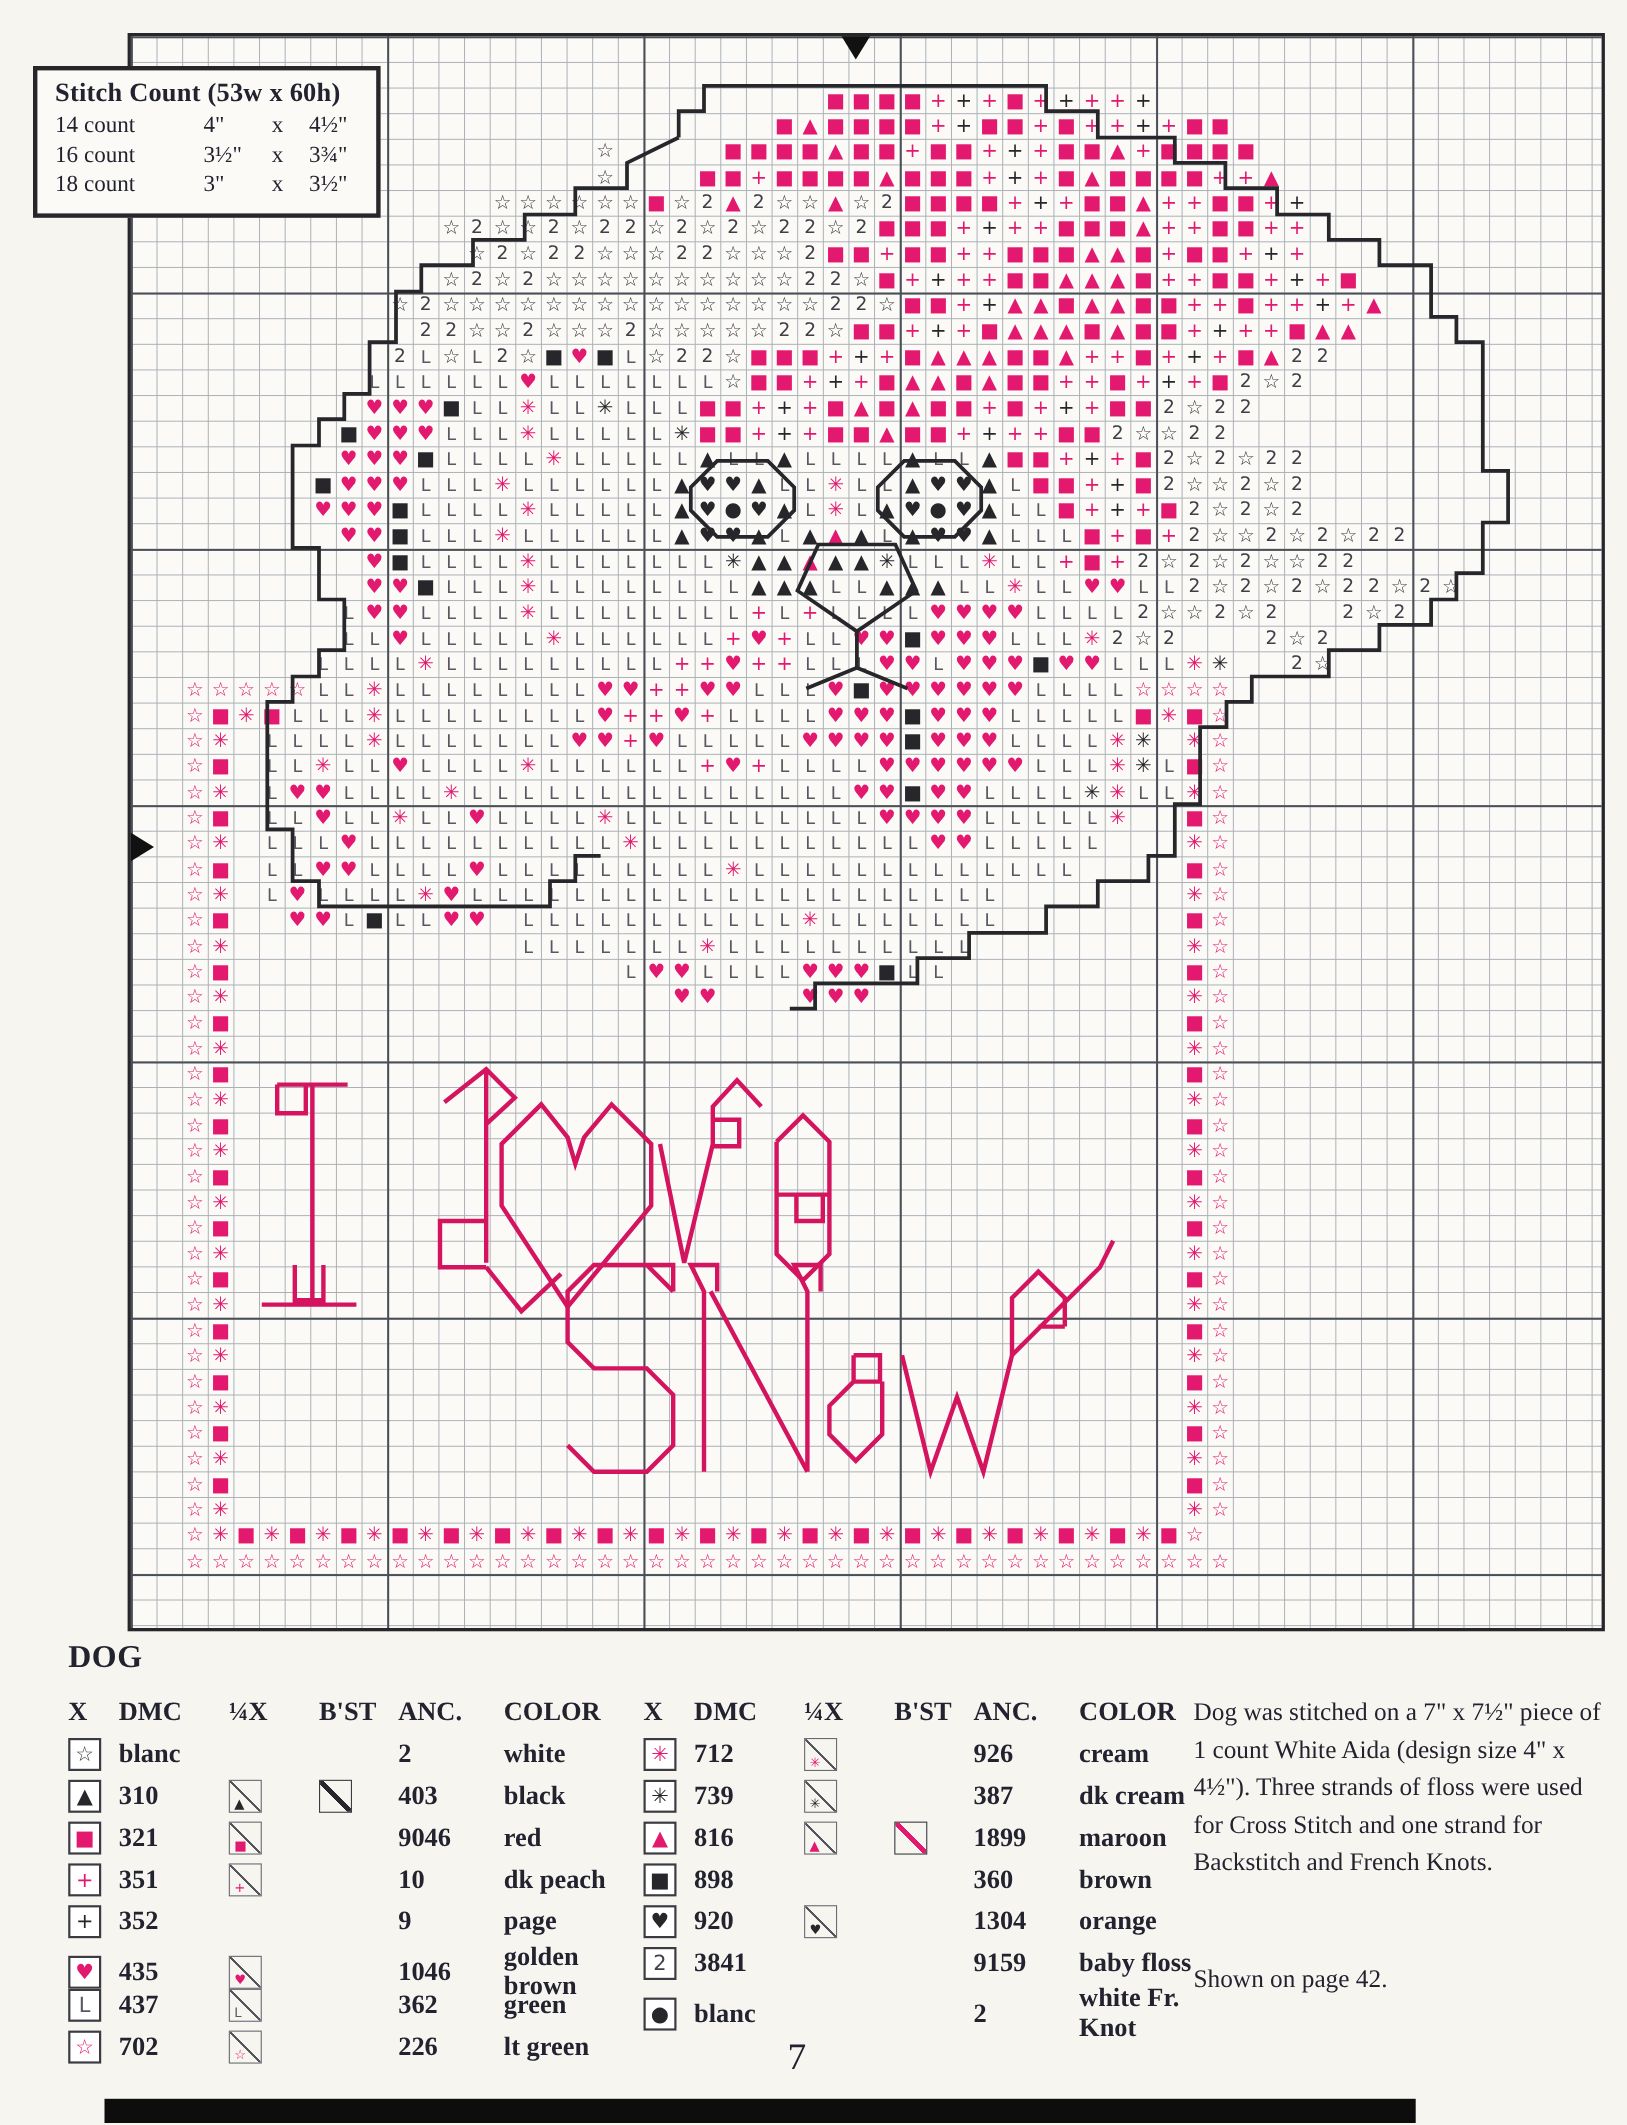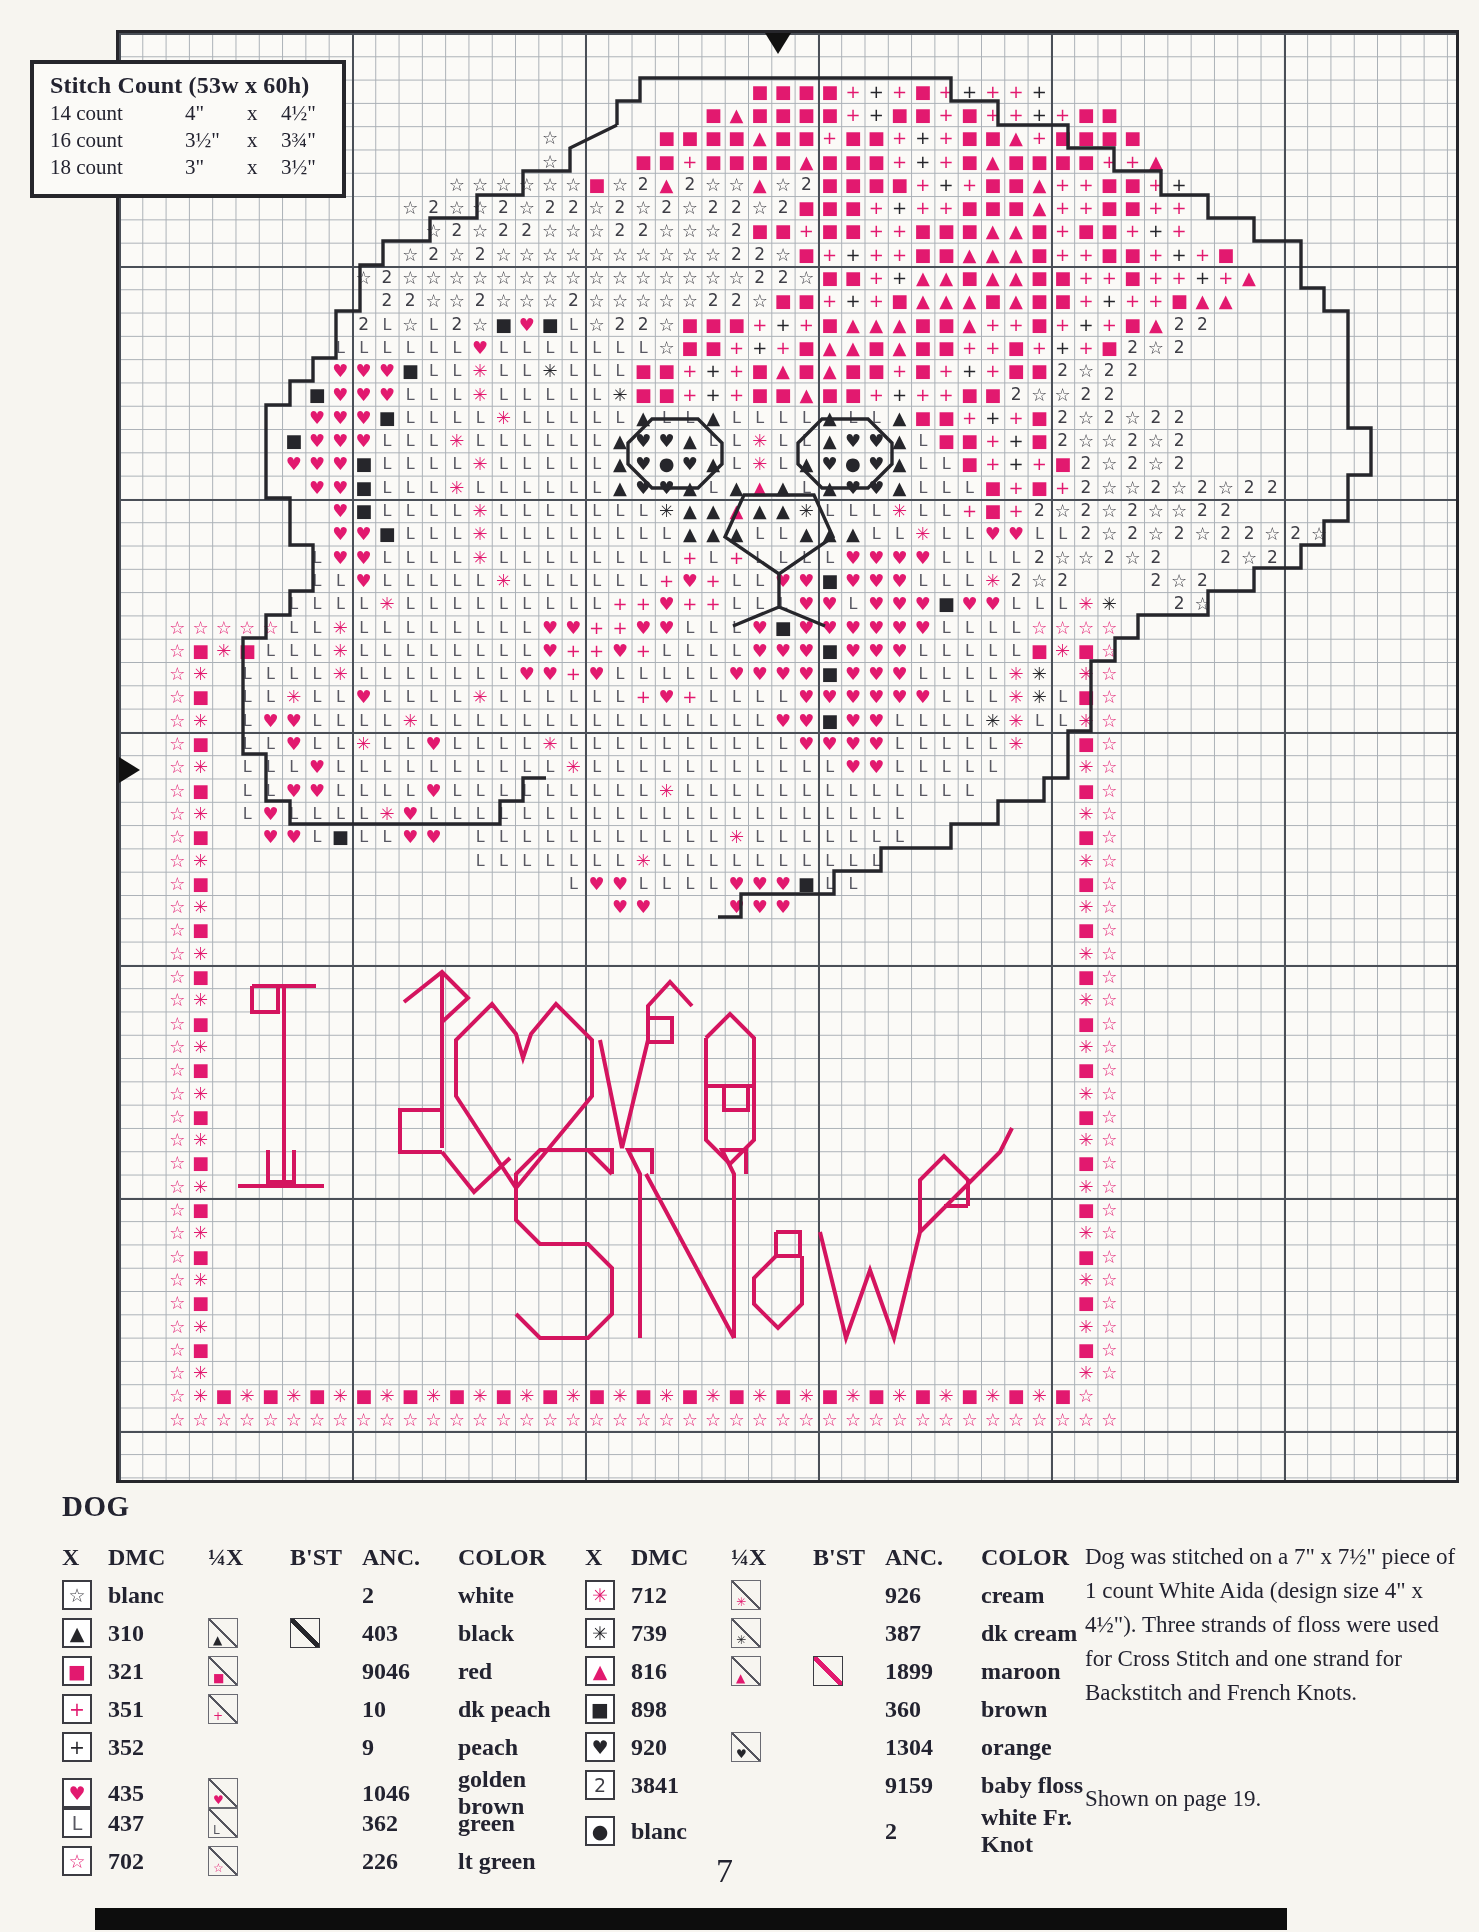--- a/index.html
+++ b/index.html
@@ -1550,21 +1550,21 @@
       <span class="cname">dk peach</span>
     </div>
     <div class="row">
       <div>
         <div class="xbox" style="color: rgb(38, 38, 43);">+</div>
       </div>
       <span>352</span>
       <div></div>
       <div></div>
       <span>9</span>
-      <span class="cname">peach</span>
+      <span class="cname">page</span>
     </div>
     <div class="row">
       <div>
         <div class="xbox" style="color: rgb(226, 25, 111);">♥</div>
       </div>
       <span>435</span>
       <div>
         <div class="qbox">
           <em style="color: rgb(226, 25, 111);">♥</em>
         </div>
@@ -1695,15 +1695,15 @@
       </div>
       <span>blanc</span>
       <div></div>
       <div></div>
       <span>2</span>
       <span class="cname">white Fr. Knot</span>
     </div>
   </div>
 
 <div id="note">Dog was stitched on a 7" x 7½" piece of 1 count White Aida (design size 4" x 4½"). Three strands of floss were used for Cross Stitch and one strand for Backstitch and French Knots.</div>
-<div id="shown">Shown on page 19.</div>
+<div id="shown">Shown on page 42.</div>
 <div id="pagenum">7</div>
 <div id="botbar"></div>
 
 </body></html>

